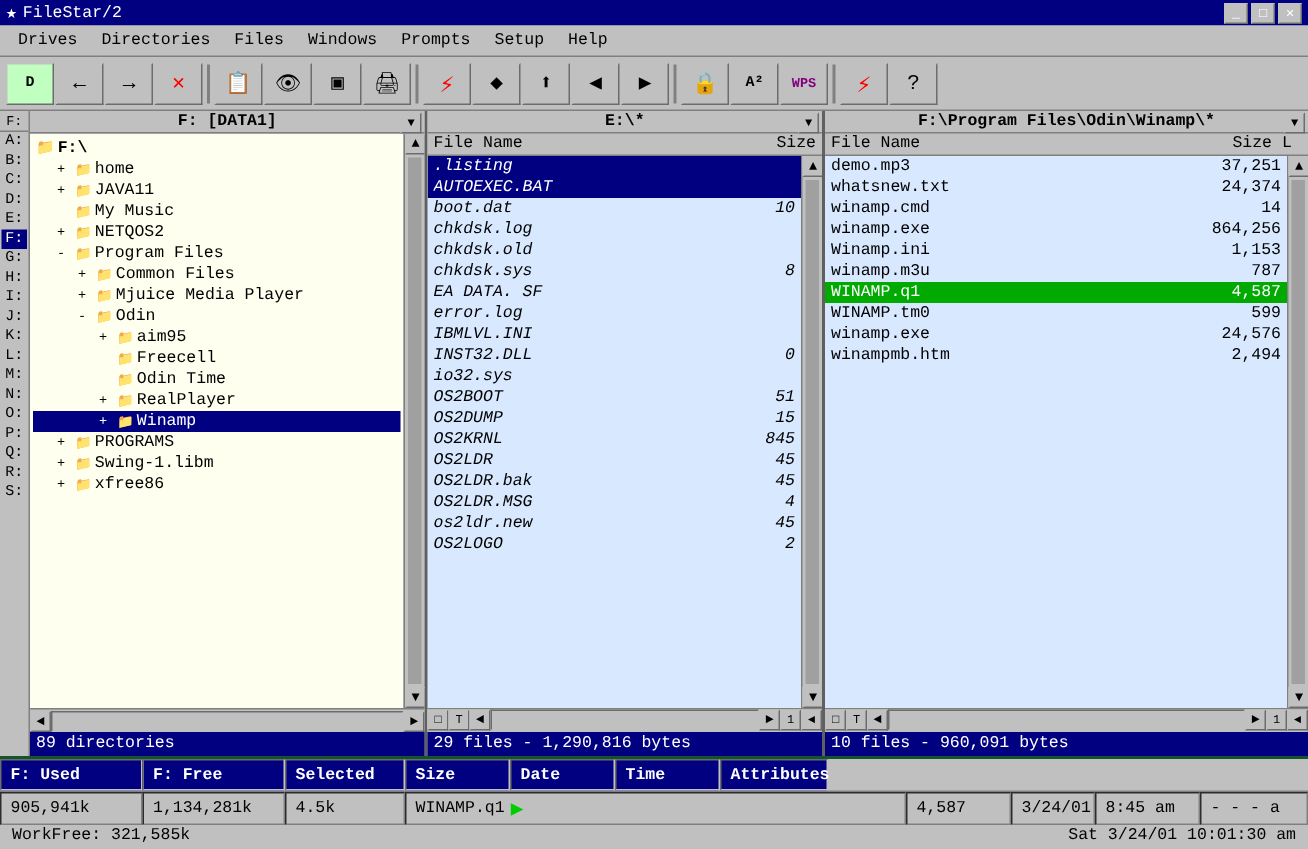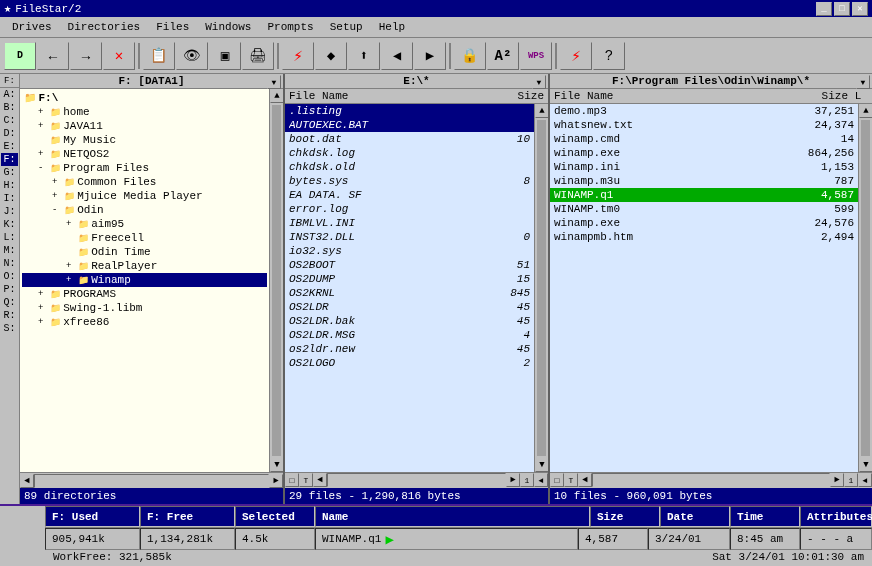--- a/index.html
+++ b/index.html
@@ -128,22 +128,21 @@
       background: #c0c0c0;
       border: 1px outset #c0c0c0;
       font-size: 9px;
       display: flex; align-items: center; justify-content: center;
       cursor: pointer;
     }
 
     
     .bottom-bar {
       background: #c0c0c0;
-      border-top: 2px solid #4c1d95;
-      padding-left: 45px;
+      border-top: 2px solid #14532d;
     }
     .status-row1 {
       display: flex;
       height: 22px;
       border-bottom: 1px solid #808080;
     }
     .status-cell {
       border: 1px inset #c0c0c0;
       padding: 2px 6px;
       display: flex;
@@ -247,21 +246,21 @@
   <div class="tb-btn">▣</div>
   <div class="tb-btn">🖨</div>
   <div class="tb-sep"></div>
   <div class="tb-btn" style="color:red; font-size:16px;">⚡</div>
   <div class="tb-btn">◆</div>
   <div class="tb-btn">⬆</div>
   <div class="tb-btn">◀</div>
   <div class="tb-btn">▶</div>
   <div class="tb-sep"></div>
   <div class="tb-btn">🔒</div>
-  <div class="tb-btn" style="font-size:14px; font-weight:bold;">A²</div>
+  <div class="tb-btn" style="font-size:10px; font-weight:bold;">A²</div>
   <div class="tb-btn" style="font-size:9px; font-weight:bold; color:#800080;">WPS</div>
   <div class="tb-sep"></div>
   <div class="tb-btn" style="color:red; font-size:16px;">⚡</div>
   <div class="tb-btn" style="font-size:14px;">?</div>
 </div>
 
 <div style="display:flex; flex:1; height:430px;">
 
   <div class="drive-col">
     <div style="font-size:9px; border-bottom:1px solid #808080; width:100%; text-align:center; padding-bottom:1px;">F:</div>
@@ -439,21 +438,21 @@
         </div>
         <div class="file-item">
           <span class="file-name">chkdsk.log</span>
           <span class="file-size"></span>
         </div>
         <div class="file-item">
           <span class="file-name">chkdsk.old</span>
           <span class="file-size"></span>
         </div>
         <div class="file-item">
-          <span class="file-name">bytes.sys</span>
+          <span class="file-name">chkdsk.sys</span>
           <span class="file-size">8</span>
         </div>
         <div class="file-item">
           <span class="file-name">EA DATA. SF</span>
           <span class="file-size"></span>
         </div>
         <div class="file-item">
           <span class="file-name">error.log</span>
           <span class="file-size"></span>
         </div>
@@ -605,23 +604,20 @@
   <div class="status-row1">
     <div class="status-cell blue-bg" style="width:95px;">
       <span>F: Used</span>
     </div>
     <div class="status-cell blue-bg" style="width:95px;">
       <span>F: Free</span>
     </div>
     <div class="status-cell blue-bg" style="width:80px;">
       <span>Selected</span>
     </div>
-    <div class="status-cell blue-bg" style="flex:1;">
-      <span>Name</span>
-    </div>
     <div class="status-cell blue-bg" style="width:70px;">
       <span>Size</span>
     </div>
     <div class="status-cell blue-bg" style="width:70px;">
       <span>Date</span>
     </div>
     <div class="status-cell blue-bg" style="width:70px;">
       <span>Time</span>
     </div>
     <div class="status-cell blue-bg" style="width:72px;">
@@ -639,21 +635,21 @@
     <div class="info-cell" style="width:80px;">
       <span>4.5k</span>
     </div>
     <div class="info-cell" style="flex:1;">
       <span>WINAMP.q1</span>
       <span style="margin-left:4px; color:#00cc00; font-size:14px;">▶</span>
     </div>
     <div class="info-cell" style="width:70px;">
       <span>4,587</span>
     </div>
-    <div class="info-cell" style="width:82px;">
+    <div class="info-cell" style="width:56px;">
       <span>3/24/01</span>
     </div>
     <div class="info-cell" style="width:70px;">
       <span>8:45 am</span>
     </div>
     <div class="info-cell" style="width:72px;">
       <span>- - - a</span>
     </div>
   </div>
 

